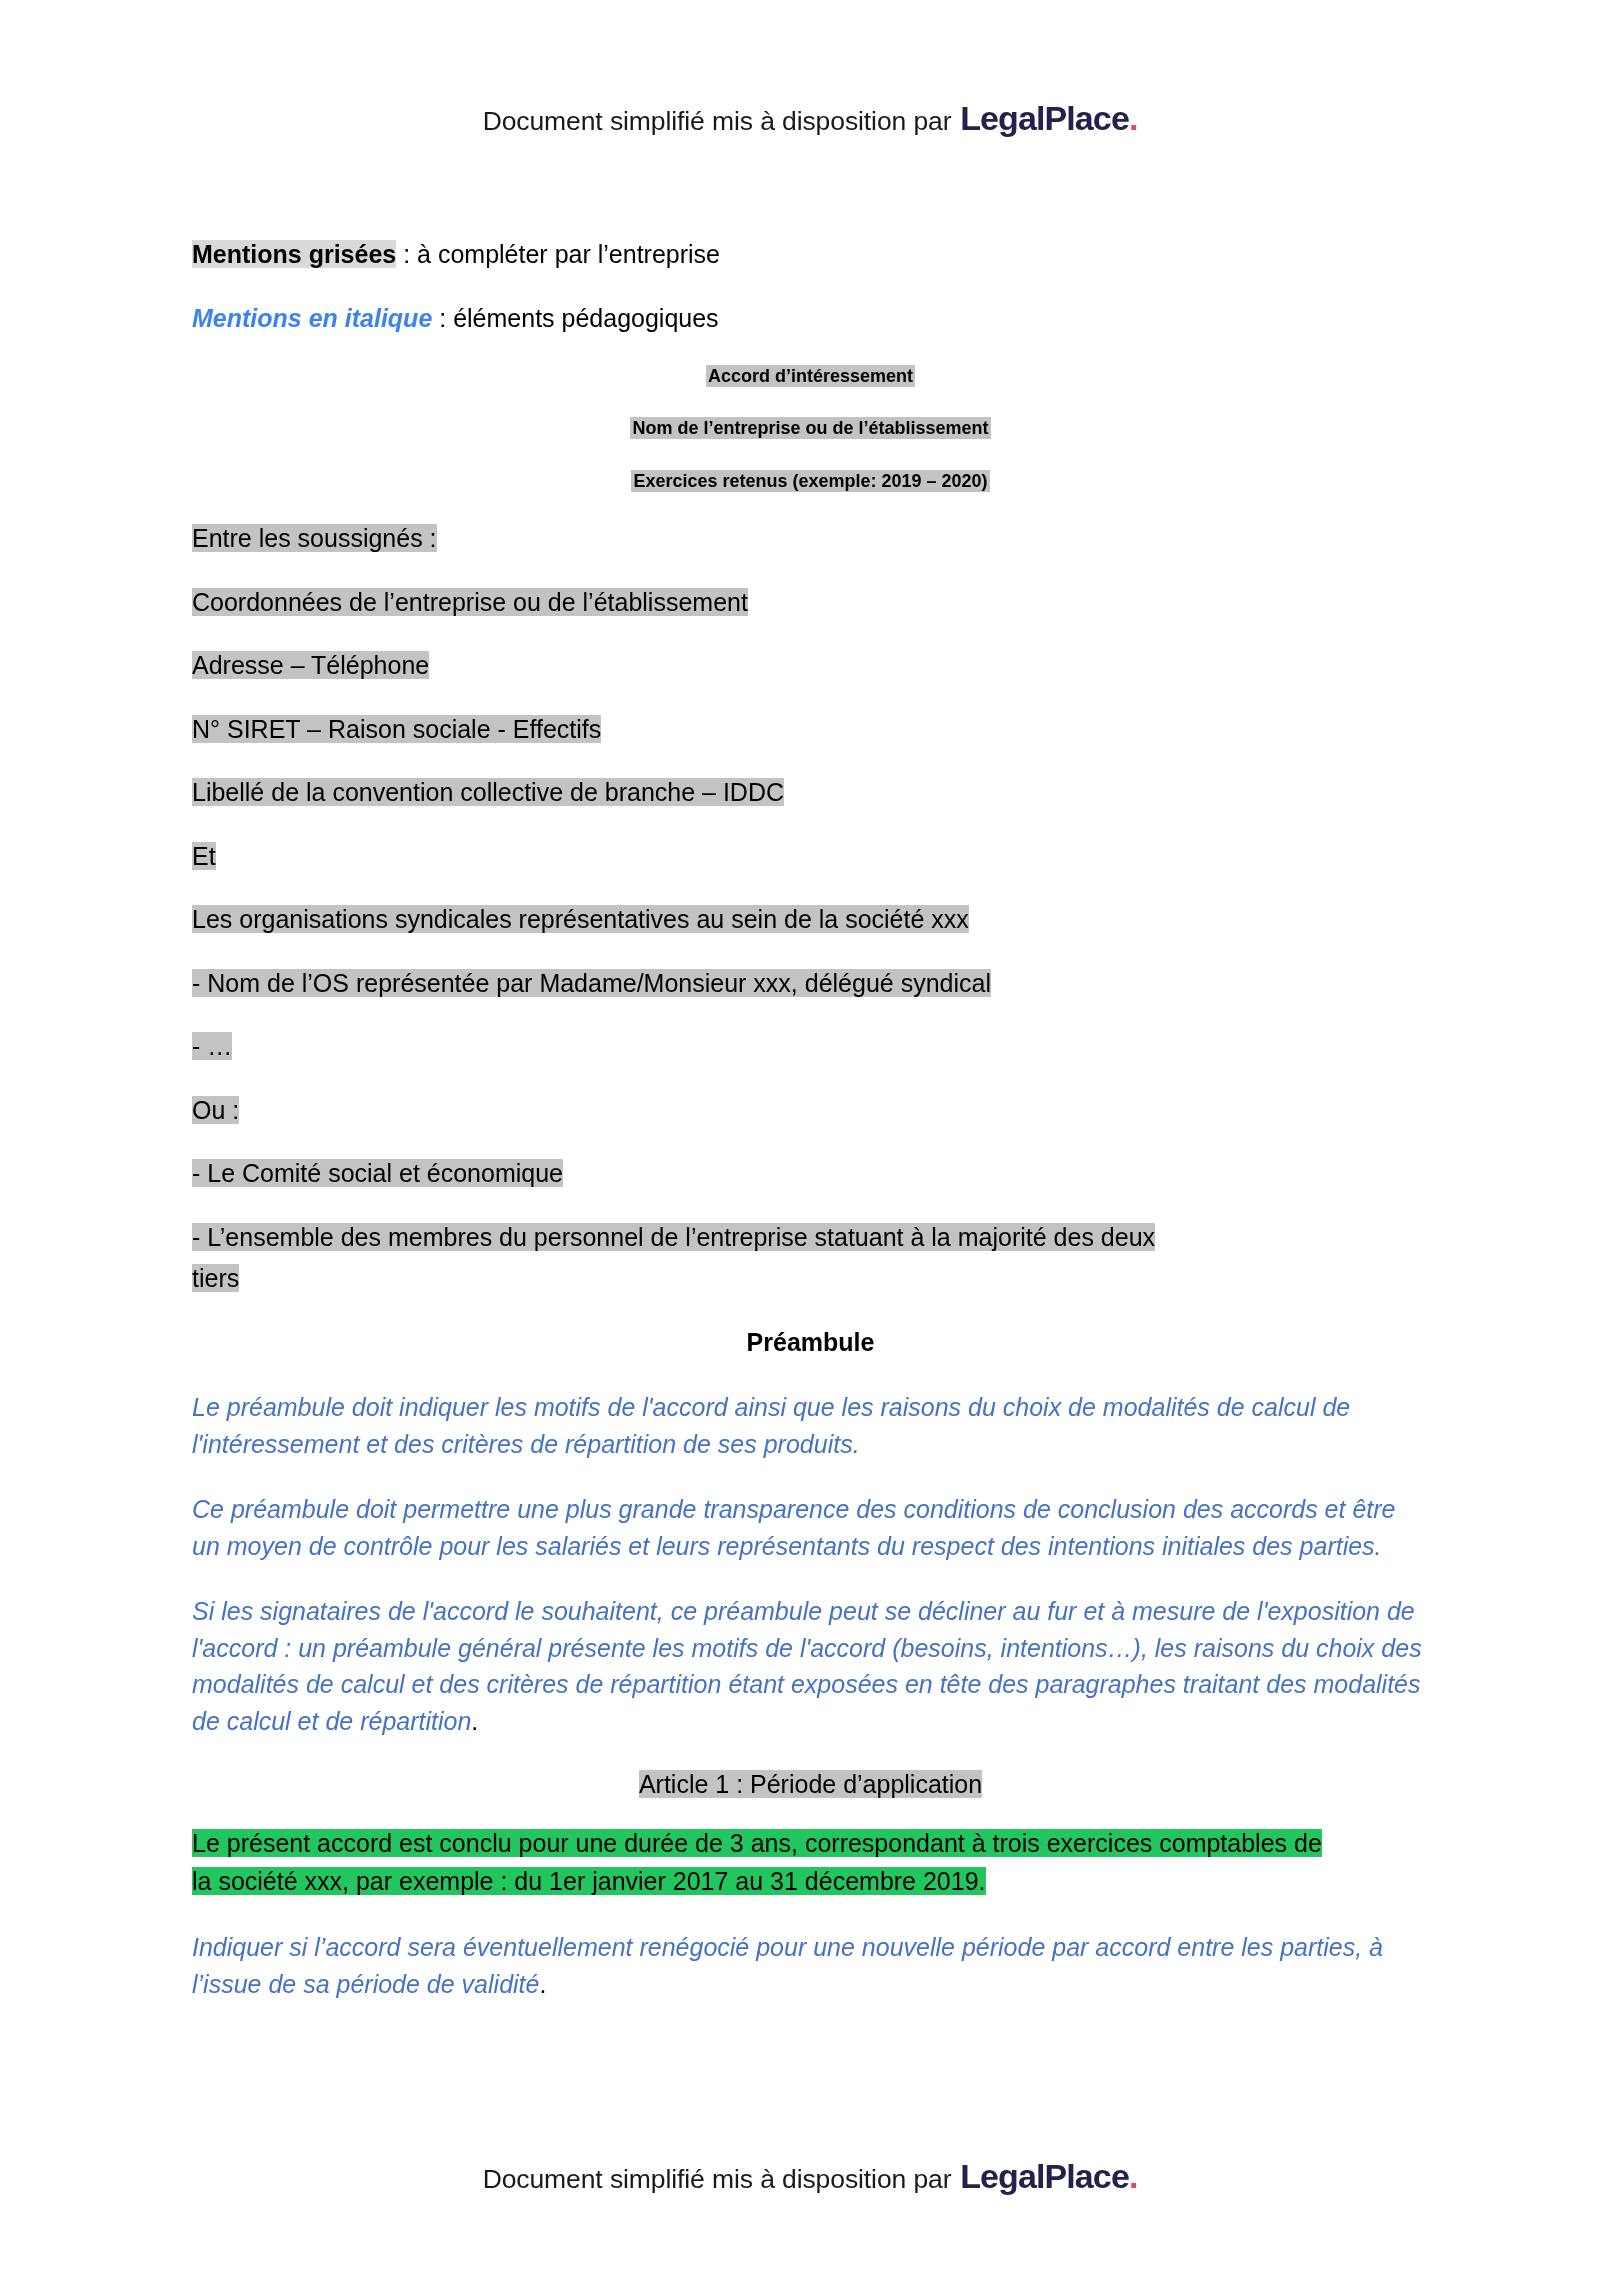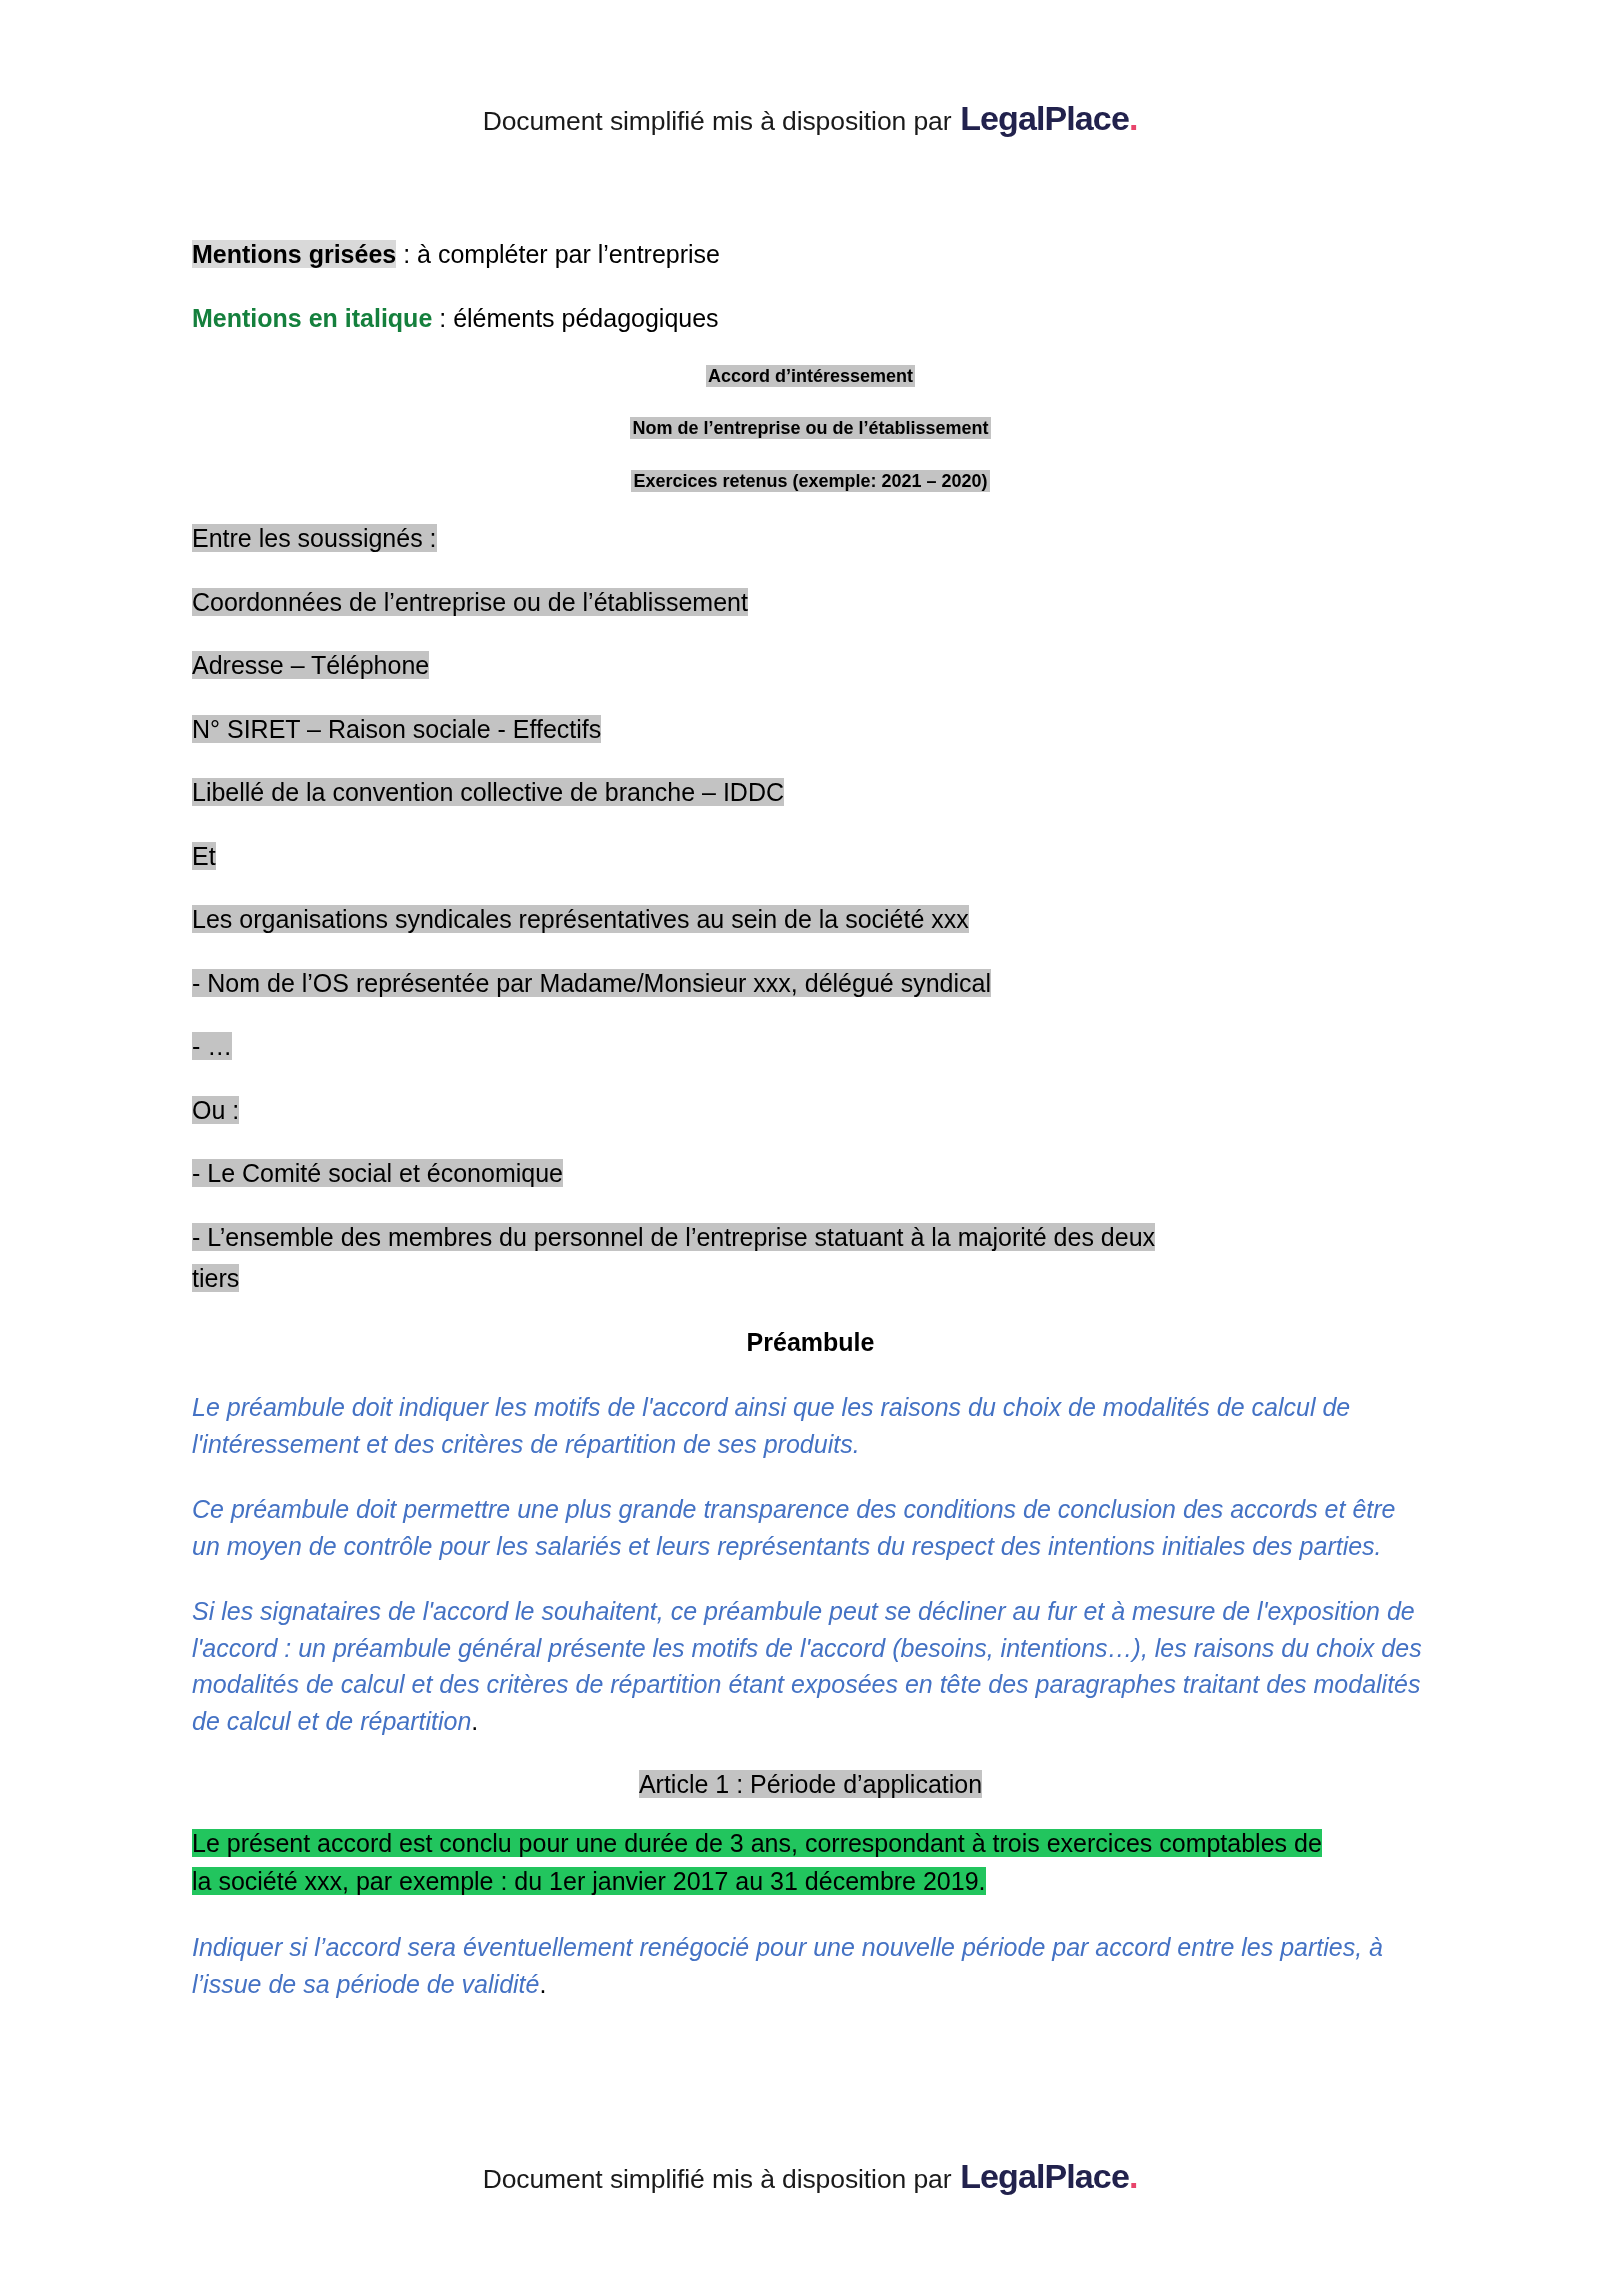--- a/index.html
+++ b/index.html
@@ -130,25 +130,25 @@
   <div class="header-wrap">
     <div class="brandline">
       <span class="brand-prefix">Document simplifié mis à disposition par</span><span class="brand-logo">LegalPlace</span><span class="brand-dot">.</span>
     </div>
   </div>
 
   <div class="content">
 
     <p class="line"><span class="bold hl-light">Mentions grisées</span><span> : à compléter par l’entreprise</span></p>
 
-    <p class="line"><span class="bold" style="color:#15803d;">Mentions en italique</span><span> : éléments pédagogiques</span></p>
+    <p class="line"><span class="bold" style="color:#3b82f6;font-style:italic;">Mentions en italique</span><span> : éléments pédagogiques</span></p>
 
     <p class="title-line"><span class="hl">Accord d’intéressement</span></p>
     <p class="title-line"><span class="hl">Nom de l’entreprise ou de l’établissement</span></p>
-    <p class="title-line"><span class="hl">Exercices retenus (exemple: 2021 – 2020)</span></p>
+    <p class="title-line"><span class="hl">Exercices retenus (exemple: 2019 – 2020)</span></p>
 
     <p class="line"><span class="hl">Entre les soussignés :</span></p>
 
     <p class="line"><span class="hl">Coordonnées de l’entreprise ou de l’établissement</span></p>
     <p class="line"><span class="hl">Adresse – Téléphone</span></p>
     <p class="line"><span class="hl">N° SIRET – Raison sociale - Effectifs</span></p>
     <p class="line"><span class="hl">Libellé de la convention collective de branche – IDDC</span></p>
 
     <p class="line"><span class="hl">Et</span></p>
 

